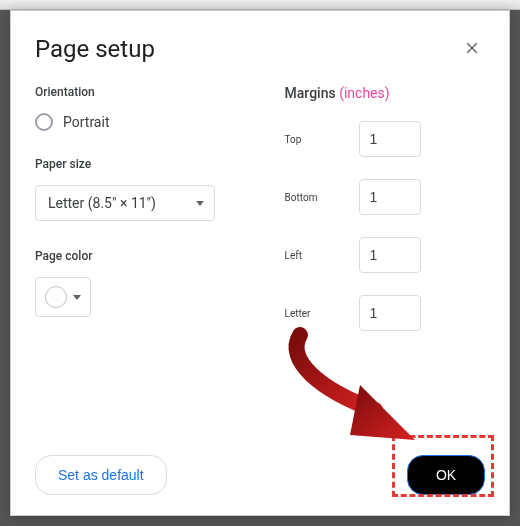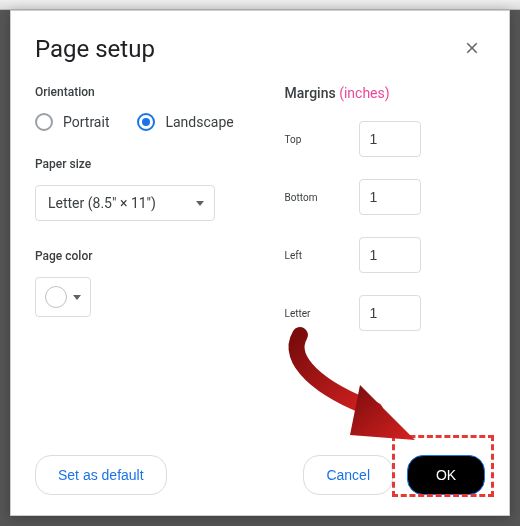--- a/index.html
+++ b/index.html
@@ -214,26 +214,20 @@
   <div class="body">
 
     <div class="left-col">
 
       <div class="section-label">Orientation</div>
       <div class="orientation-row">
         <div class="radio-wrap">
           <span class="radio-outer"></span>
           <span>Portrait</span>
         </div>
-        <div class="radio-wrap">
-          <span class="radio-outer checked">
-              <span class="radio-inner"></span>
-            </span>
-          <span>Landscape</span>
-        </div>
       </div>
 
       <div class="section-label">Paper size</div>
       <div class="select-box">
         <span>Letter (8.5" × 11")</span>
         <span class="dropdown-caret"></span>
       </div>
 
       <div class="section-label">Page color</div>
       <div class="color-box">
@@ -267,23 +261,20 @@
       </div>
     </div>
 
   </div>
 
   <div class="footer">
     <button class="btn btn-outline">
       <span>Set as default</span>
     </button>
     <div class="footer-right">
-      <button class="btn btn-outline">
-        <span>Cancel</span>
-      </button>
       <button class="btn btn-primary">
         <span>OK</span>
       </button>
     </div>
   </div>
 
 </div>
 
 <div class="ok-highlight" style="left:392px; top:435px; width:102px; height:62px;"></div>
 

